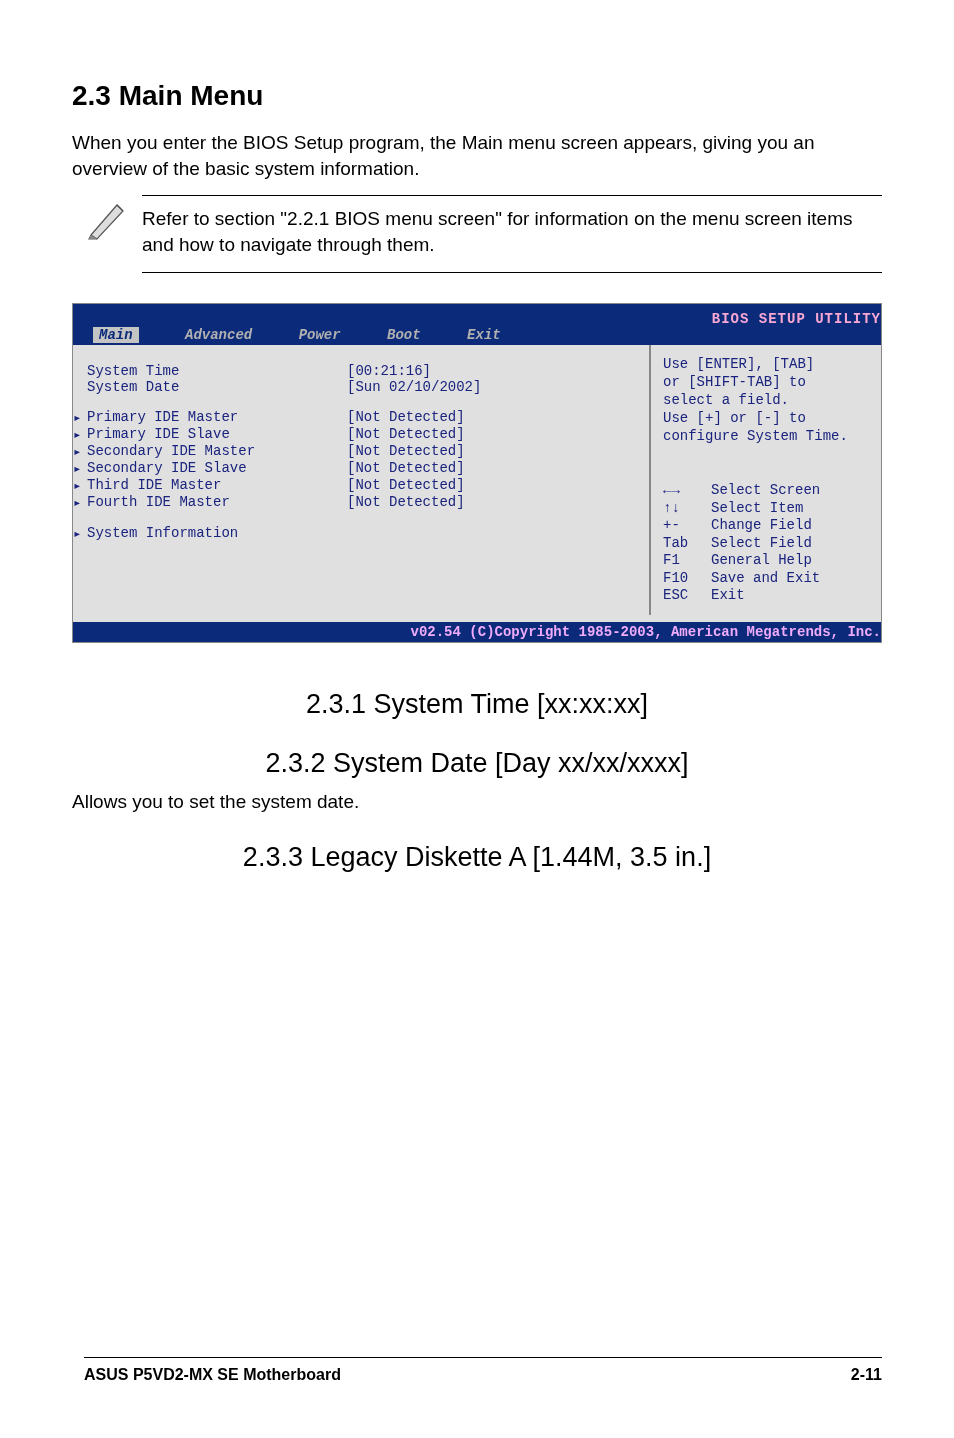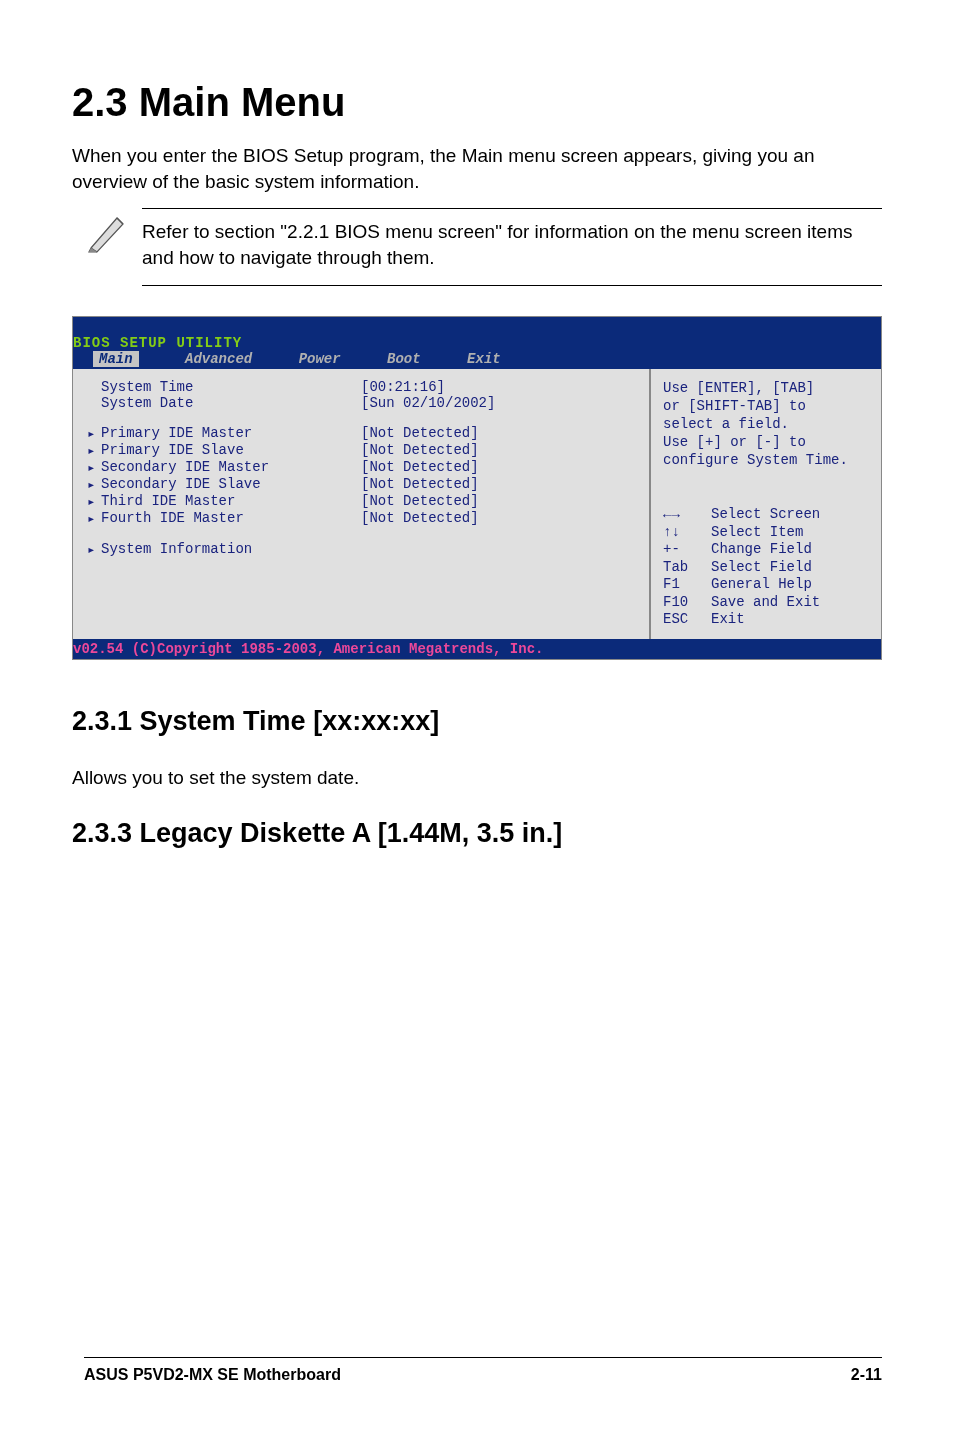--- a/index.html
+++ b/index.html
@@ -3,82 +3,83 @@
 <meta charset="utf-8">
 <style>
   * { box-sizing: border-box; margin: 0; padding: 0; }
   html, body { width: 954px; height: 1438px; }
   body {
     font-family: "Helvetica", "Arial", sans-serif;
     color: #000;
     padding: 80px 72px 50px 72px;
     position: relative;
   }
-  h1.main-title { font-size: 40px; font-weight: bold; margin-bottom: 18px; }
+  h1.main-title { font-size: 28px; font-weight: bold; margin-bottom: 18px; }
   p.body-text { font-size: 19px; line-height: 1.35; margin-bottom: 12px; }
 
   
   .note-row { display: flex; align-items: flex-start; margin: 14px 0 30px 0; }
   .note-icon-cell { width: 70px; flex: 0 0 70px; display:flex; justify-content:center; }
   .note-lines { flex: 1; border-top: 1px solid #000; border-bottom: 1px solid #000; padding: 10px 0 14px 0; }
   .note-lines p { font-size: 19px; line-height: 1.35; }
 
   
   .bios-box {
     width: 100%;
     background: #e0e0e0;
     font-family: "Courier New", monospace;
     font-size: 14px;
     color: #1a237e;
     border: 1px solid #888;
     margin-bottom: 46px;
   }
   .bios-title-bar {
     background: #0b2a7a;
-    color: #84cc16;
-    text-align: left;
+    color: #f9a8d4;
+    text-align: right;
     font-weight: bold;
-    padding: 18px 0 0 0;
+    padding: 7px 0 0 0;
     letter-spacing: 1px;
   }
   .bios-tabs {
     background: #0b2a7a;
     color: #b0b0b0;
     font-weight: bold;
     padding: 0 20px 2px 20px;
     font-style: italic;
   }
   .bios-tabs span { margin-right: 38px; }
   .bios-tabs .active { background: #c4c4c4; color: #0b2a7a; padding: 0 6px; }
   .bios-body { display: flex; min-height: 270px; }
-  .bios-left { flex: 1; padding: 10px 8px 10px 14px; }
+  .bios-left { flex: 1; padding: 10px 8px 10px 0; margin-top: 8px; }
   .bios-right {
     width: 232px; flex: 0 0 232px;
     border-left: 2px solid #888;
     padding: 10px 12px;
     display: flex; flex-direction: column; justify-content: space-between;
   }
   .bios-row { display: flex; }
   .bios-row .marker { width: 14px; flex: 0 0 14px; }
   .bios-row .label { width: 260px; flex: 0 0 260px; }
   .bios-row .value { flex: 1; }
   .bios-gap { height: 14px; }
   .help-block div { white-space: pre; line-height: 1.3; }
   .help-keys { line-height: 1.25; }
   .help-keys div { display:flex; }
   .help-keys .k { width: 48px; flex:0 0 48px; }
   .bios-footer {
     background: #0b2a7a;
-    color: #ec4899;
-    text-align: left;
+    color: #f0abfc;
+    text-align: right;
     font-weight: bold;
     padding: 2px 0;
-  }
-
-  h2.subhead { font-size: 27px; font-weight: bold; margin-bottom: 10px; }
+    margin-top: 7px;
+  }
+
+  h2.subhead { font-size: 27px; font-weight: normal; margin-bottom: 10px; text-align: center; }
   .section { margin-bottom: 28px; }
 
   
   .page-footer {
     position: absolute;
     left: 84px; right: 72px; bottom: 54px;
     border-top: 1px solid #000;
     padding-top: 8px;
     display: flex; justify-content: space-between;
     font-size: 16px; font-weight: bold;
@@ -210,20 +211,21 @@
       </div>
     </div>
   </div>
   <div class="bios-footer">v02.54 (C)Copyright 1985-2003, American Megatrends, Inc.</div>
 </div>
 
 <div class="section">
   <h2 class="subhead">2.3.1   System Time [xx:xx:xx]</h2>
 </div>
 <div class="section">
+  <h2 class="subhead">2.3.2   System Date [Day xx/xx/xxxx]</h2>
   <p class="body-text">Allows you to set the system date.</p>
 </div>
 <div class="section">
   <h2 class="subhead">2.3.3   Legacy Diskette A [1.44M, 3.5 in.]</h2>
 </div>
 
 <div class="page-footer">
   <span>ASUS P5VD2-MX SE Motherboard</span>
   <span>2-11</span>
 </div>

